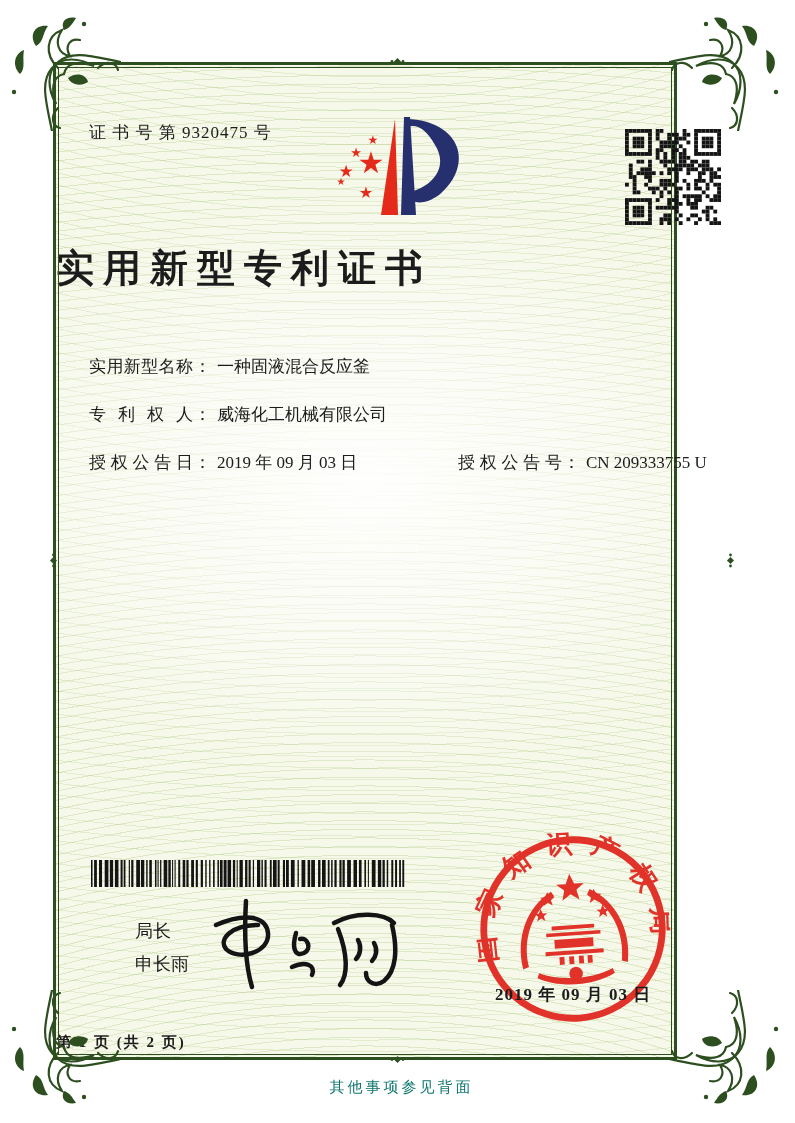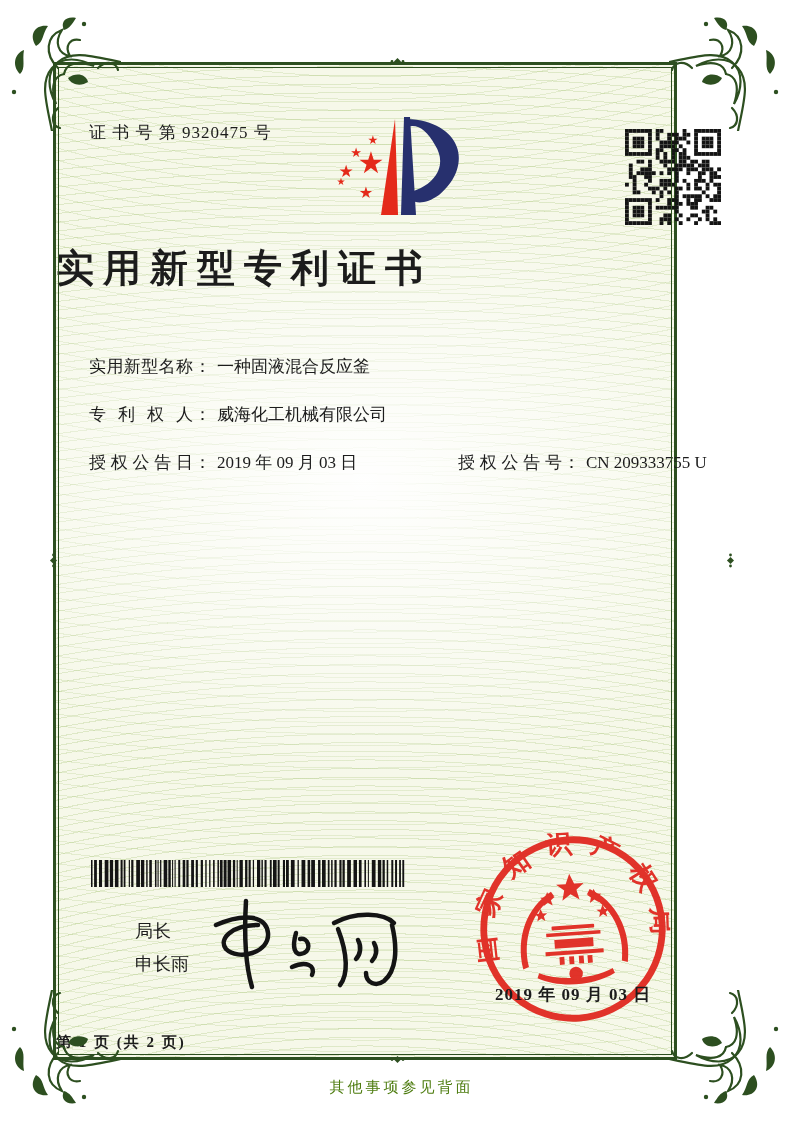--- a/index.html
+++ b/index.html
@@ -35,21 +35,21 @@
   .fcolon{margin:0 6px 0 1px;}
   .second-col{position:absolute;left:369px;top:12px;}
   .body-text{left:33px;top:600px;width:622px;font-size:16.5px;line-height:31px;text-align:justify;}
   .body-text p{margin:0;text-indent:2em;}
   .barcode{left:35px;top:795px;width:318px;height:27px;}
   .signer{left:35px;top:850px;font-size:18px;line-height:33px;margin-left:44px;}
   .signature{left:132px;top:830px;}
   .seal{left:420px;top:767px;transform:rotate(-4deg);opacity:.93;}
   .seal-date{left:404px;top:918px;width:226px;text-align:center;font-size:17px;letter-spacing:1px;z-index:3;font-weight:600;}
   .page-info{left:0;right:0;top:968px;font-size:15px;letter-spacing:2px;font-weight:bold;}
-  .back-note{left:0;right:0;top:1078px;text-align:center;font-size:15px;letter-spacing:3px;color:#4d7c0f;margin-left:8px;}
+  .back-note{left:0;right:0;top:1078px;text-align:center;font-size:15px;letter-spacing:3px;color:#0f766e;margin-left:8px;}
   .logo{left:265px;top:50px;}
   .qr{left:569px;top:64px;}
   .corner{position:absolute;width:115px;height:115px;z-index:4;}
   .c-tl{left:6px;top:16px;}
   .c-tr{left:669px;top:16px;transform:scaleX(-1);}
   .c-bl{left:6px;top:990px;transform:scaleY(-1);}
   .c-br{left:669px;top:990px;transform:scale(-1,-1);}
   .mid-orn{position:absolute;z-index:4;}
 </style>
 </head>

